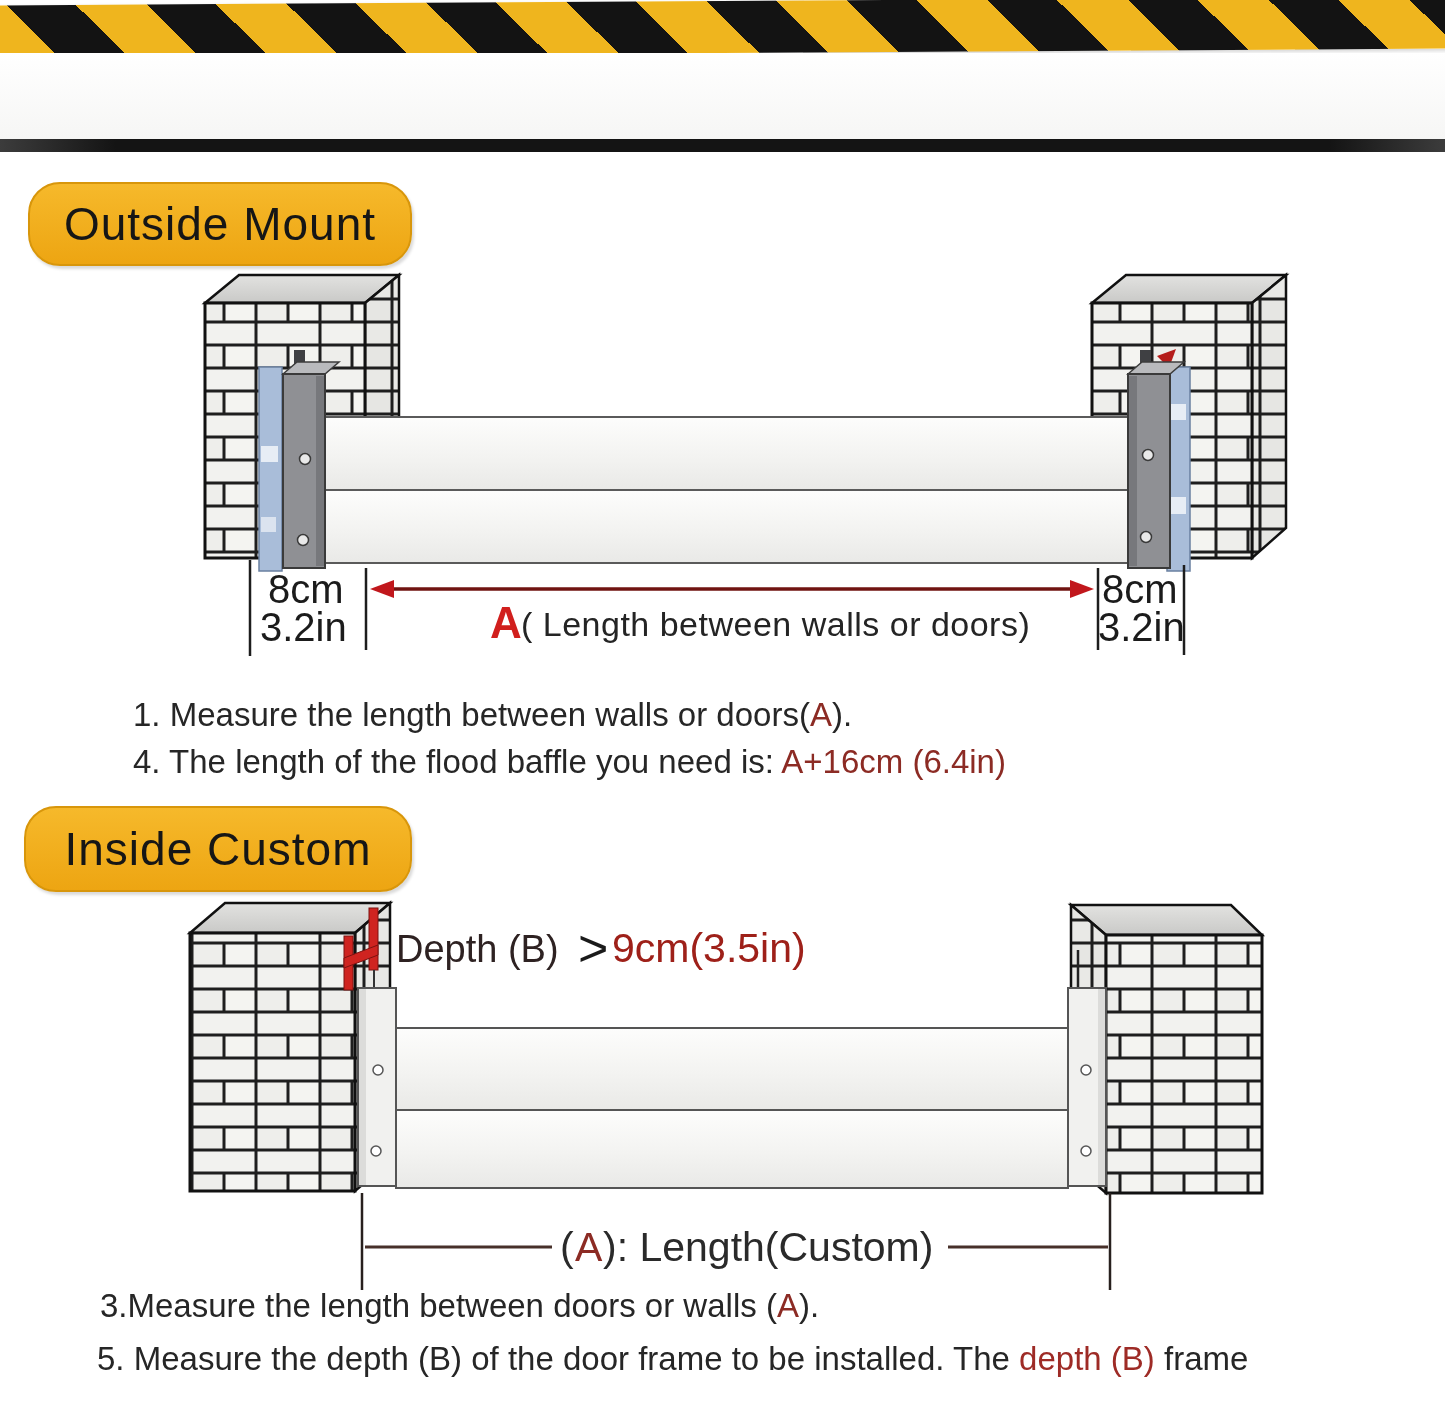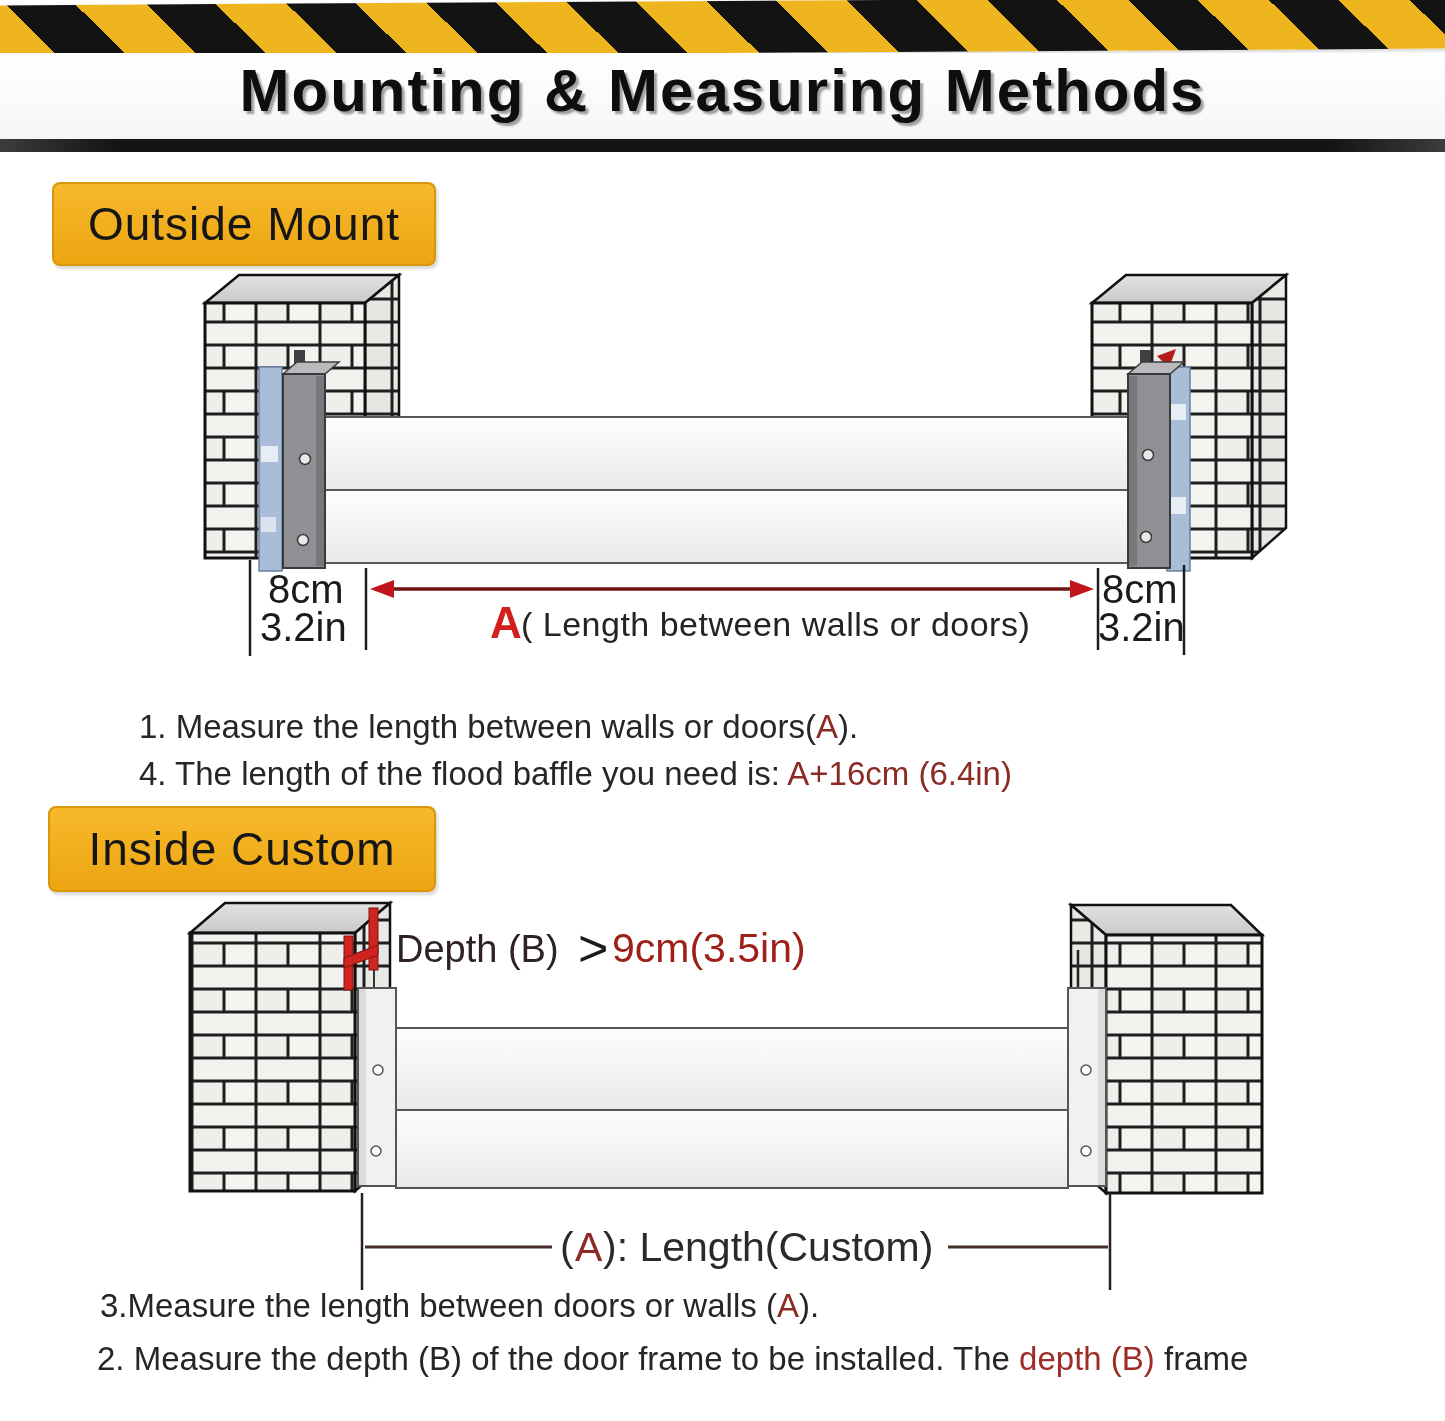--- a/index.html
+++ b/index.html
@@ -14,35 +14,35 @@
         background:linear-gradient(180deg,#ffffff,#f6f6f5);}
   .page-title{position:absolute;top:56px;left:0;width:100%;text-align:center;
         font-size:60px;font-weight:bold;letter-spacing:2px;color:#0e0e0e;
         text-shadow:3px 3px 2px rgba(50,50,50,.45), -1px -1px 0 rgba(255,255,255,.7);}
   .header-rule{position:absolute;top:139px;left:0;width:100%;height:13px;
         background:linear-gradient(90deg,#3c3c3c,#141414 8%,#141414 92%,#3c3c3c);}
 
   
   .badge{position:absolute;display:flex;align-items:center;justify-content:center;
         background:linear-gradient(180deg,#f6b92b,#eda512);
-        border:2px solid #d8960b;border-radius:8px;
+        border:2px solid #d8960b;border-radius:32px;
         font-size:46px;color:#161616;letter-spacing:1px;
-        box-shadow:2px 3px 3px rgba(0,0,0,.15);margin-left:24px;}
+        box-shadow:2px 3px 3px rgba(0,0,0,.15);}
   .badge-outside{top:182px;left:28px;width:380px;height:80px;}
   .badge-inside{top:806px;left:24px;width:384px;height:82px;}
 
   
   svg.diagram{position:absolute;left:0;}
   #diagram-outside{top:265px;}
   #diagram-inside{top:895px;}
   svg text{font-family:"Liberation Sans",sans-serif;}
 
   
-  .steps-outside{position:absolute;top:691px;left:139px;line-height:47px;
-        font-size:33px;color:#262626;white-space:nowrap;margin-top:12px;}
+  .steps-outside{position:absolute;top:691px;left:133px;line-height:47px;
+        font-size:33px;color:#262626;white-space:nowrap;}
   .steps-outside p{margin:0;}
   .step-line{position:absolute;font-size:33px;color:#262626;white-space:nowrap;}
   #inside-step-1{top:1287px;left:100px;}
   #inside-step-2a{top:1340px;left:97px;}
   #inside-step-2b{top:1380px;left:57px;}
   .red-soft{color:#8c2b24;}
   .red-dark{color:#9e2b26;}
 </style>
 </head>
 <body>
@@ -69,21 +69,20 @@
       <linearGradient id="boardG" x1="0" y1="0" x2="0" y2="1">
         <stop offset="0" stop-color="#fdfdfc"></stop>
           <stop offset="0.55" stop-color="#f3f3f1"></stop>
           <stop offset="1" stop-color="#e9e9e7"></stop>
       </linearGradient>
     </defs>
   </svg>
 
   <div class="tape"></div>
   <div class="title-band"></div>
-  <div class="page-title">Mounting &amp; Measuring Methods</div>
   <div class="header-rule"></div>
 
   <div class="badge badge-outside">
     <span>Outside Mount</span>
   </div>
 
   <svg id="diagram-outside" class="diagram" width="1445" height="415" viewBox="0 265 1445 415">
 
     <g>
       <polygon points="205,303 239,275 399,275 365,303" fill="url(#topFaceG)" stroke="#111" stroke-width="2.5"></polygon>
@@ -203,15 +202,15 @@
       <line x1="1110" y1="1193" x2="1110" y2="1290" stroke="#28201e" stroke-width="2.5"></line>
       <line x1="365" y1="1247" x2="552" y2="1247" stroke="#47302a" stroke-width="3"></line>
       <line x1="948" y1="1247" x2="1108" y2="1247" stroke="#47302a" stroke-width="3"></line>
     </g>
     <text x="560" y="1261" font-size="41" fill="#2a2a2a">(</text>
     <text x="575" y="1261" font-size="41" fill="#8c2b24">A</text>
     <text x="603" y="1261" font-size="41" fill="#2a2a2a">): Length(Custom)</text>
   </svg>
 
   <div class="step-line" id="inside-step-1"><span>3.Measure the length between doors or walls (</span><span class="red-soft">A</span><span>).</span></div>
-  <div class="step-line" id="inside-step-2a"><span>2. Measure the depth (B) of the door frame to be installed. The </span><span class="red-dark">depth (B)</span><span> frame</span></div>
+  <div class="step-line" id="inside-step-2a"><span>5. Measure the depth (B) of the door frame to be installed. The </span><span class="red-dark">depth (B)</span><span> frame</span></div>
 
 </div>
 
 </body></html>

